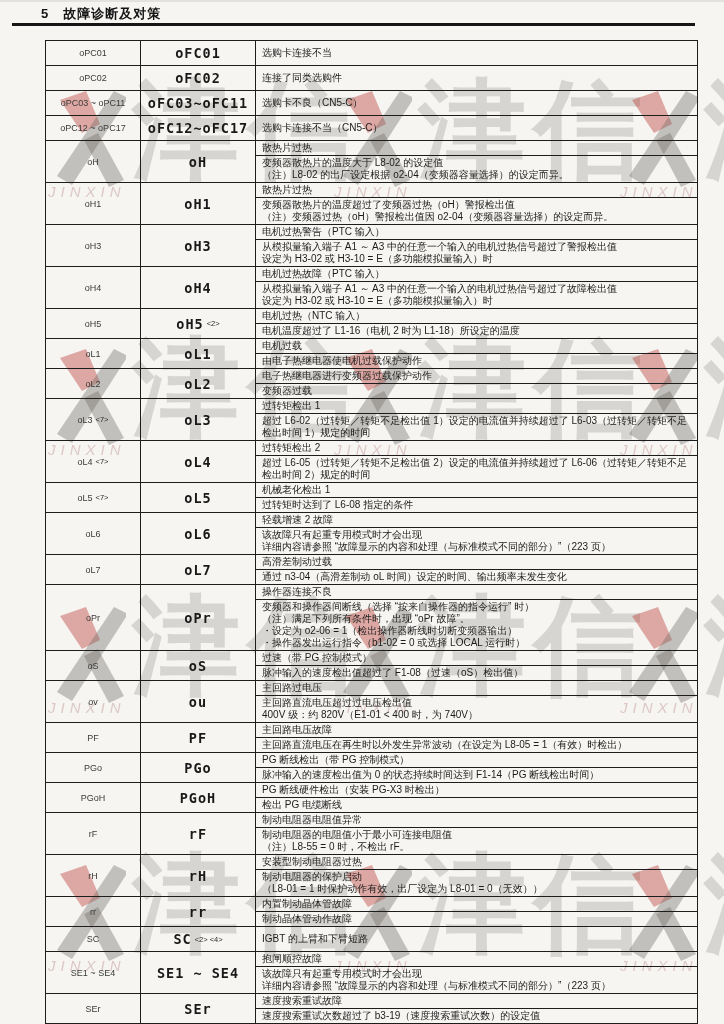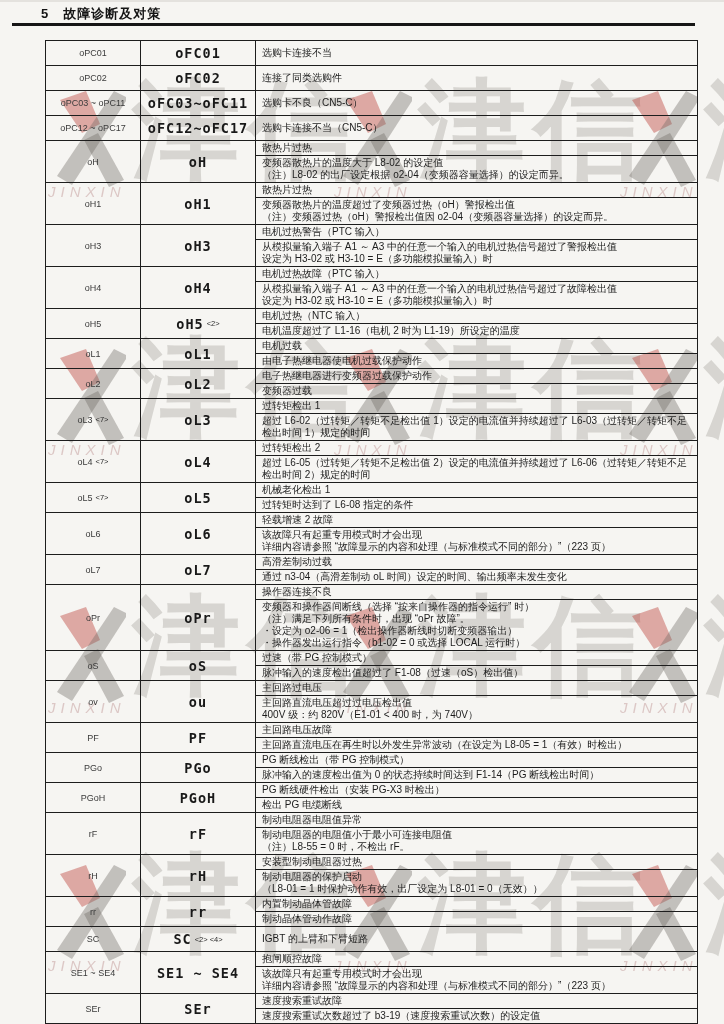--- a/index.html
+++ b/index.html
@@ -297,21 +297,21 @@
         </div>
         <div class="col-disp">
           <span>oH5</span>
           <span class="sup">&lt;2&gt;</span>
         </div>
         <div class="col-desc">
           <div class="desc-cell title-cell">
             <div class="desc-line">电机过热（NTC 输入）</div>
           </div>
           <div class="desc-cell">
-            <div class="desc-line">电机温度超过了 L1-16（电机 2 时为 L1-19）所设定的温度</div>
+            <div class="desc-line">电机温度超过了 L1-16（电机 2 时为 L1-18）所设定的温度</div>
           </div>
         </div>
       </div>
       <div class="row">
         <div class="col-name">
           <span>oL1</span>
         </div>
         <div class="col-disp">
           <span>oL1</span>
         </div>

